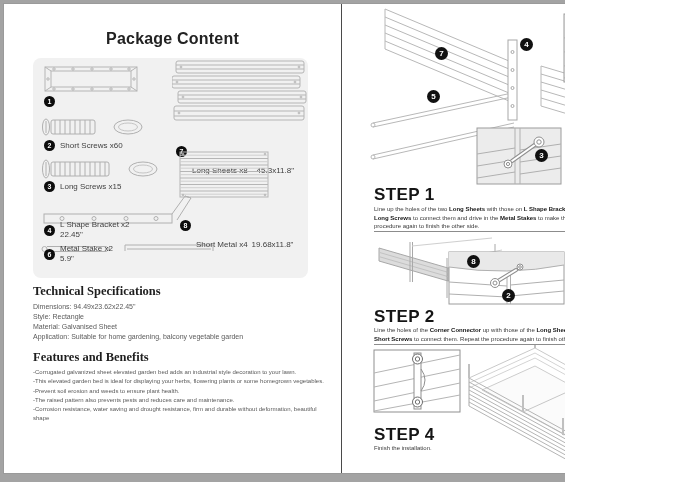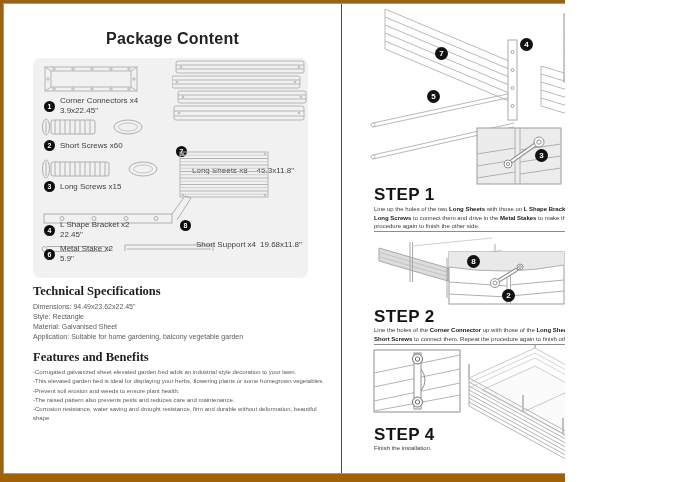--- a/index.html
+++ b/index.html
@@ -1,17 +1,17 @@
 <!DOCTYPE html>
 <html><head>
 <meta charset="utf-8">
 <style>
   html,body{margin:0;padding:0;background:#ffffff;}
   body{font-family:"Liberation Sans","DejaVu Sans",sans-serif;}
-  .stage{position:relative;width:565px;height:482px;background:#a16207;overflow:hidden;}
+  .stage{position:relative;width:565px;height:482px;background:#a3a3a3;overflow:hidden;}
   .card{position:absolute;left:3px;top:3px;width:671px;height:469px;border:1px solid #9a9a9a;background:#fff;}
   .abs{position:absolute;}
   .page-title{position:absolute;left:0;top:26px;width:337px;text-align:center;font-size:16px;font-weight:bold;color:#222;letter-spacing:.2px;}
   .graybox{position:absolute;left:29px;top:54px;width:275px;height:220px;background:#f1f1f1;border-radius:8px;}
   .item{position:absolute;display:flex;gap:5px;align-items:center;}
   .num{width:11px;height:11px;border-radius:50%;background:#0d0d0d;color:#fff;font-size:7px;font-weight:bold;display:flex;align-items:center;justify-content:center;flex:none;}
   .lines{display:flex;flex-direction:column;}
   .lbl{font-size:8px;color:#3f3f3f;line-height:1.25;white-space:nowrap;}
   .row-inline{display:flex;gap:9px;align-items:center;margin-top:40px;}
   .sec{position:absolute;left:29px;width:292px;}
@@ -52,24 +52,20 @@
           <circle cx="31" cy="27" r="1.2"></circle>
           <circle cx="50" cy="27" r="1.2"></circle>
           <circle cx="69" cy="27" r="1.2"></circle>
           <circle cx="87" cy="27" r="1.2"></circle>
         <circle cx="6" cy="17" r="1.2"></circle>
           <circle cx="92" cy="17" r="1.2"></circle>
       </g>
     </svg>
     <div class="item" style="left:40px;top:92px">
       <span class="num">1</span>
-      <span class="lines">
-          <span class="lbl">Corner Connectors x4</span>
-          <span class="lbl">3.9x22.45"</span>
-        </span>
     </div>
 
     <svg class="abs" style="left:36px;top:112px" width="110" height="22" viewBox="0 0 110 22">
       <g fill="none" stroke="#b0b0b0" stroke-width="1">
         <ellipse cx="6" cy="11" rx="3.5" ry="8"></ellipse>
           <line x1="6" y1="5" x2="6" y2="17"></line>
         <rect x="11" y="4" width="44" height="14" rx="2"></rect>
         <line x1="15" y1="4" x2="15" y2="18"></line>
           <line x1="20" y1="4" x2="20" y2="18"></line>
           <line x1="25" y1="4" x2="25" y2="18"></line>
@@ -210,21 +206,21 @@
           <line x1="2" y1="43.2" x2="90" y2="43.2" stroke="#cfcfcf"></line>
         <circle cx="5" cy="3" r="0.8"></circle>
           <circle cx="87" cy="3" r="0.8"></circle>
           <circle cx="5" cy="44" r="0.8"></circle>
           <circle cx="87" cy="44" r="0.8"></circle>
       </g>
     </svg>
     <div class="item" style="left:176px;top:196px">
       <span class="num">8</span>
       <span class="row-inline" style="gap:4px">
-          <span class="lbl">Short Support x4</span>
+          <span class="lbl">Short Metal x4</span>
           <span class="lbl">19.68x11.8"</span>
         </span>
     </div>
 
     <div class="sec" style="top:280px">
       <div class="sec-title">Technical Specifications</div>
       <div class="spec-line">Dimensions: 94.49x23.62x22.45"</div>
       <div class="spec-line">Style: Rectangle</div>
       <div class="spec-line">Material: Galvanised Sheet</div>
       <div class="spec-line">Application: Suitable for home gardening, balcony vegetable garden</div>

